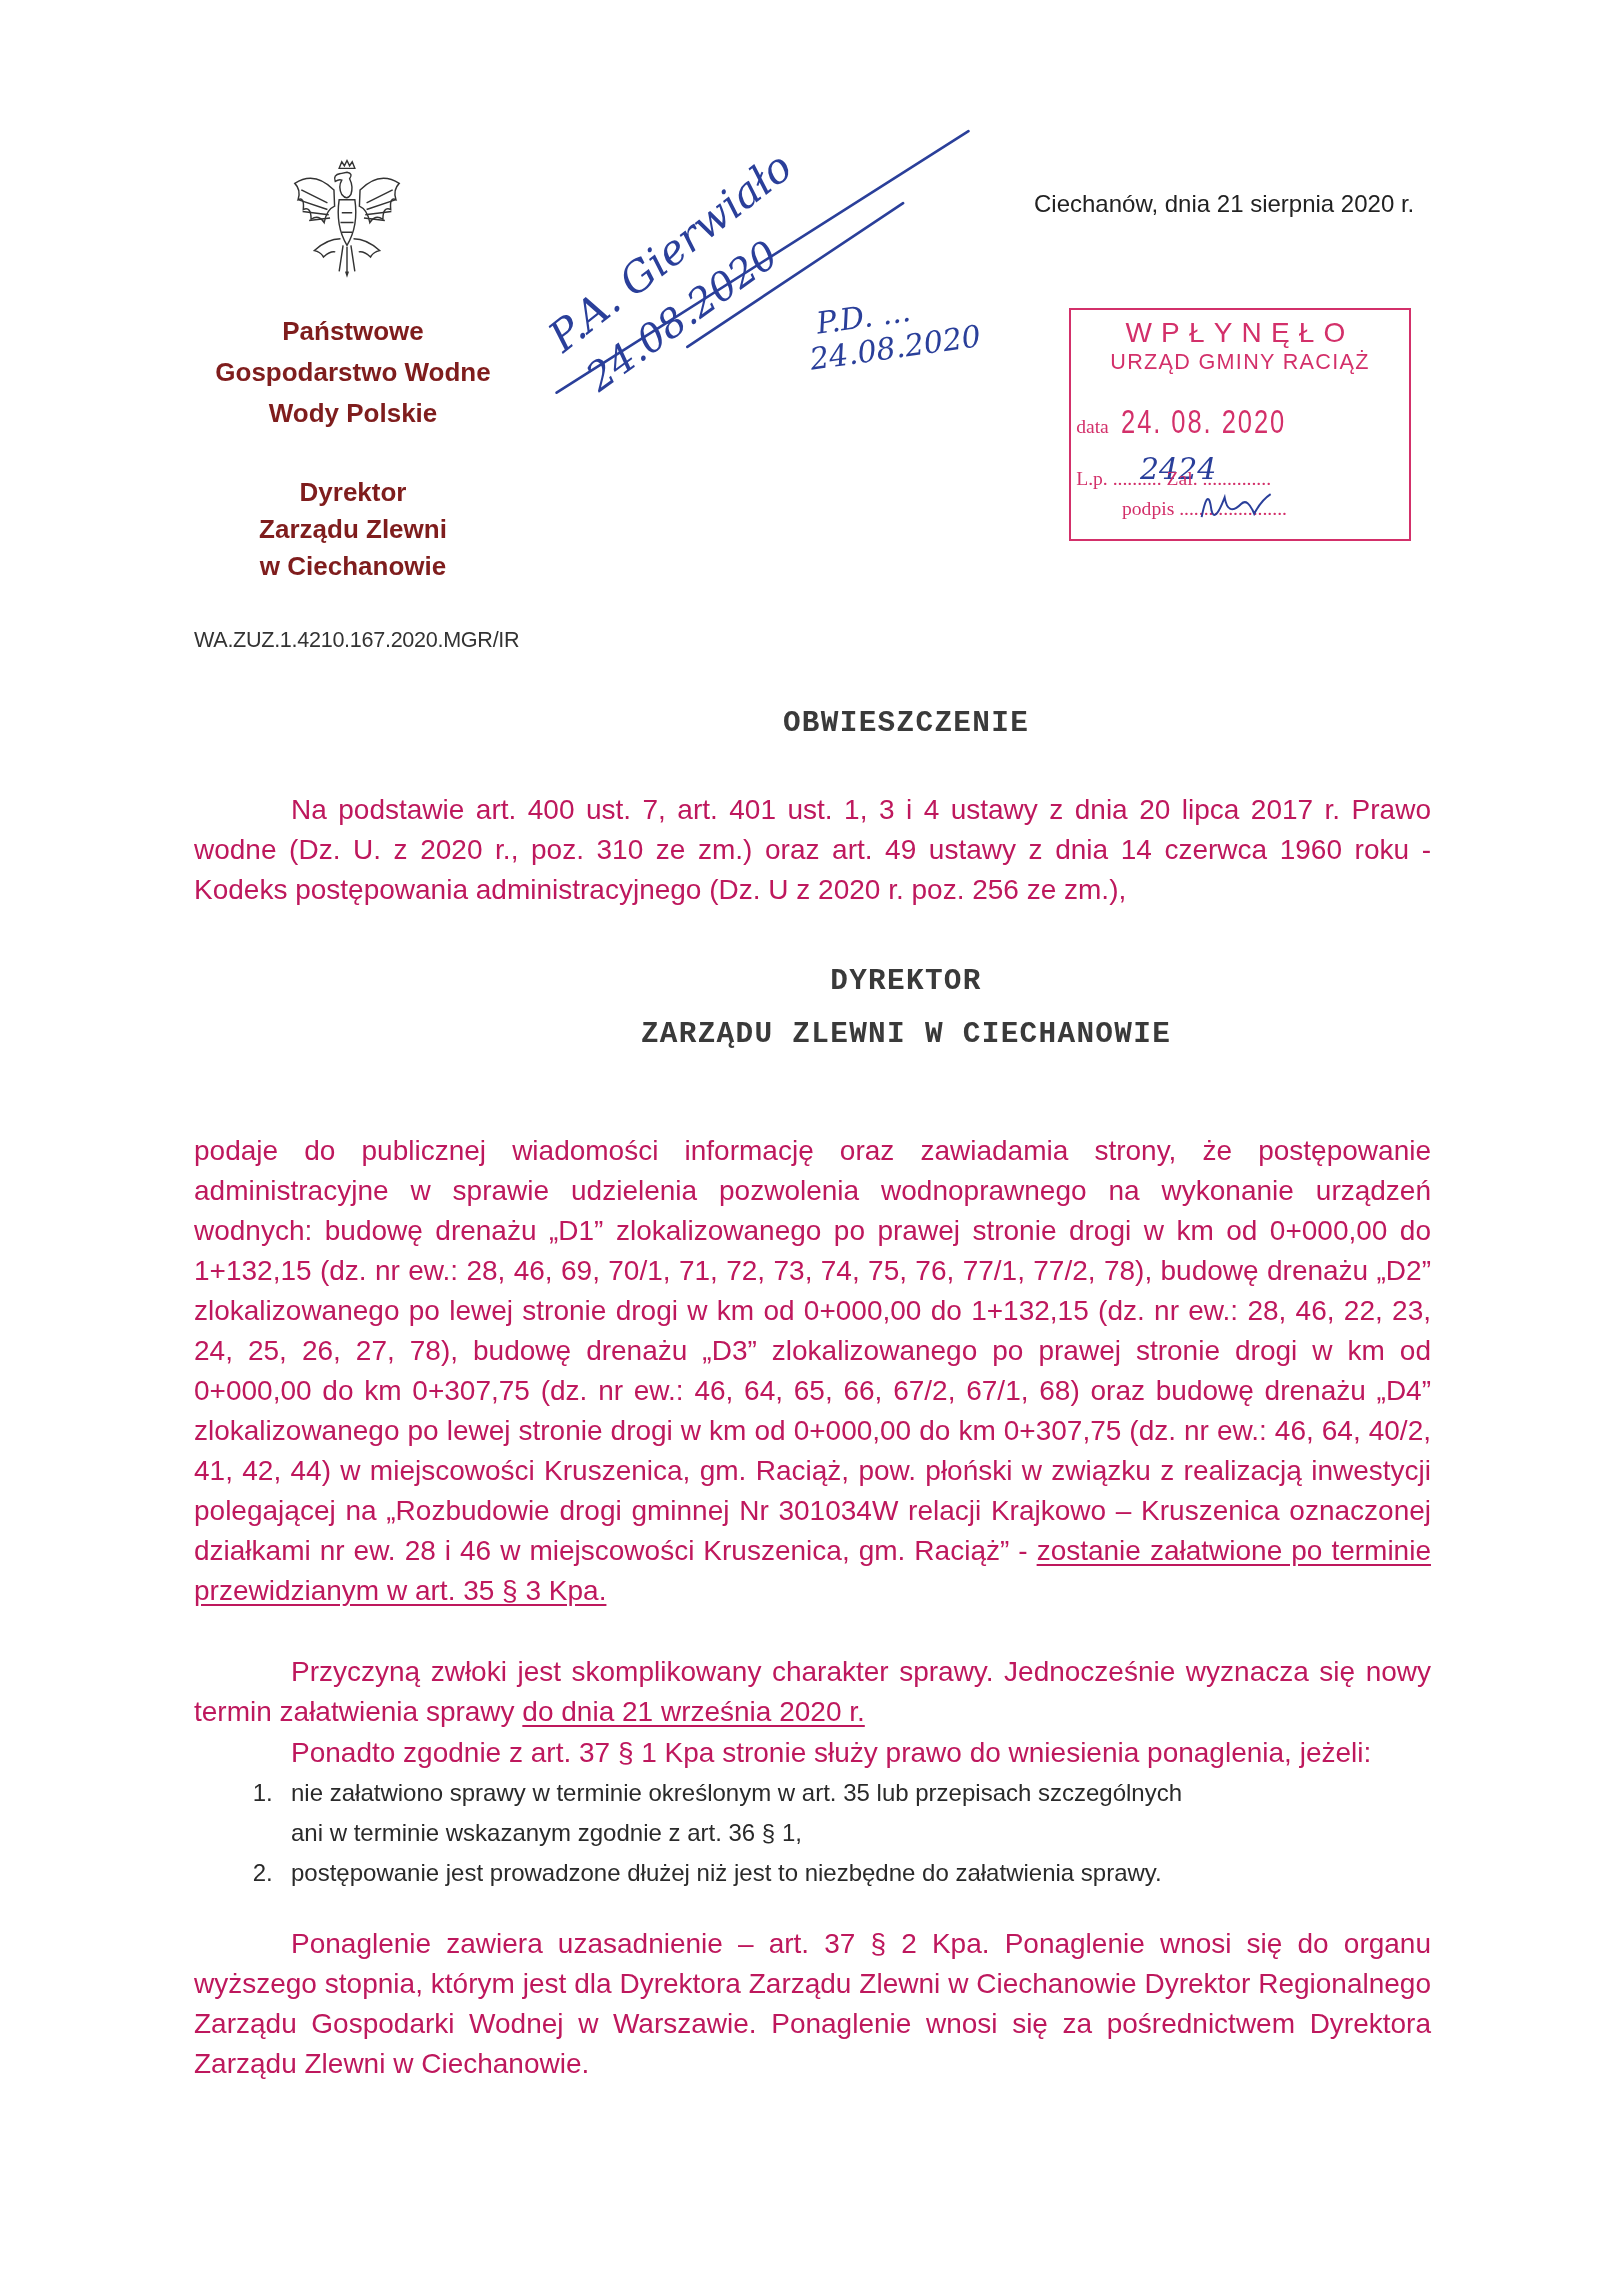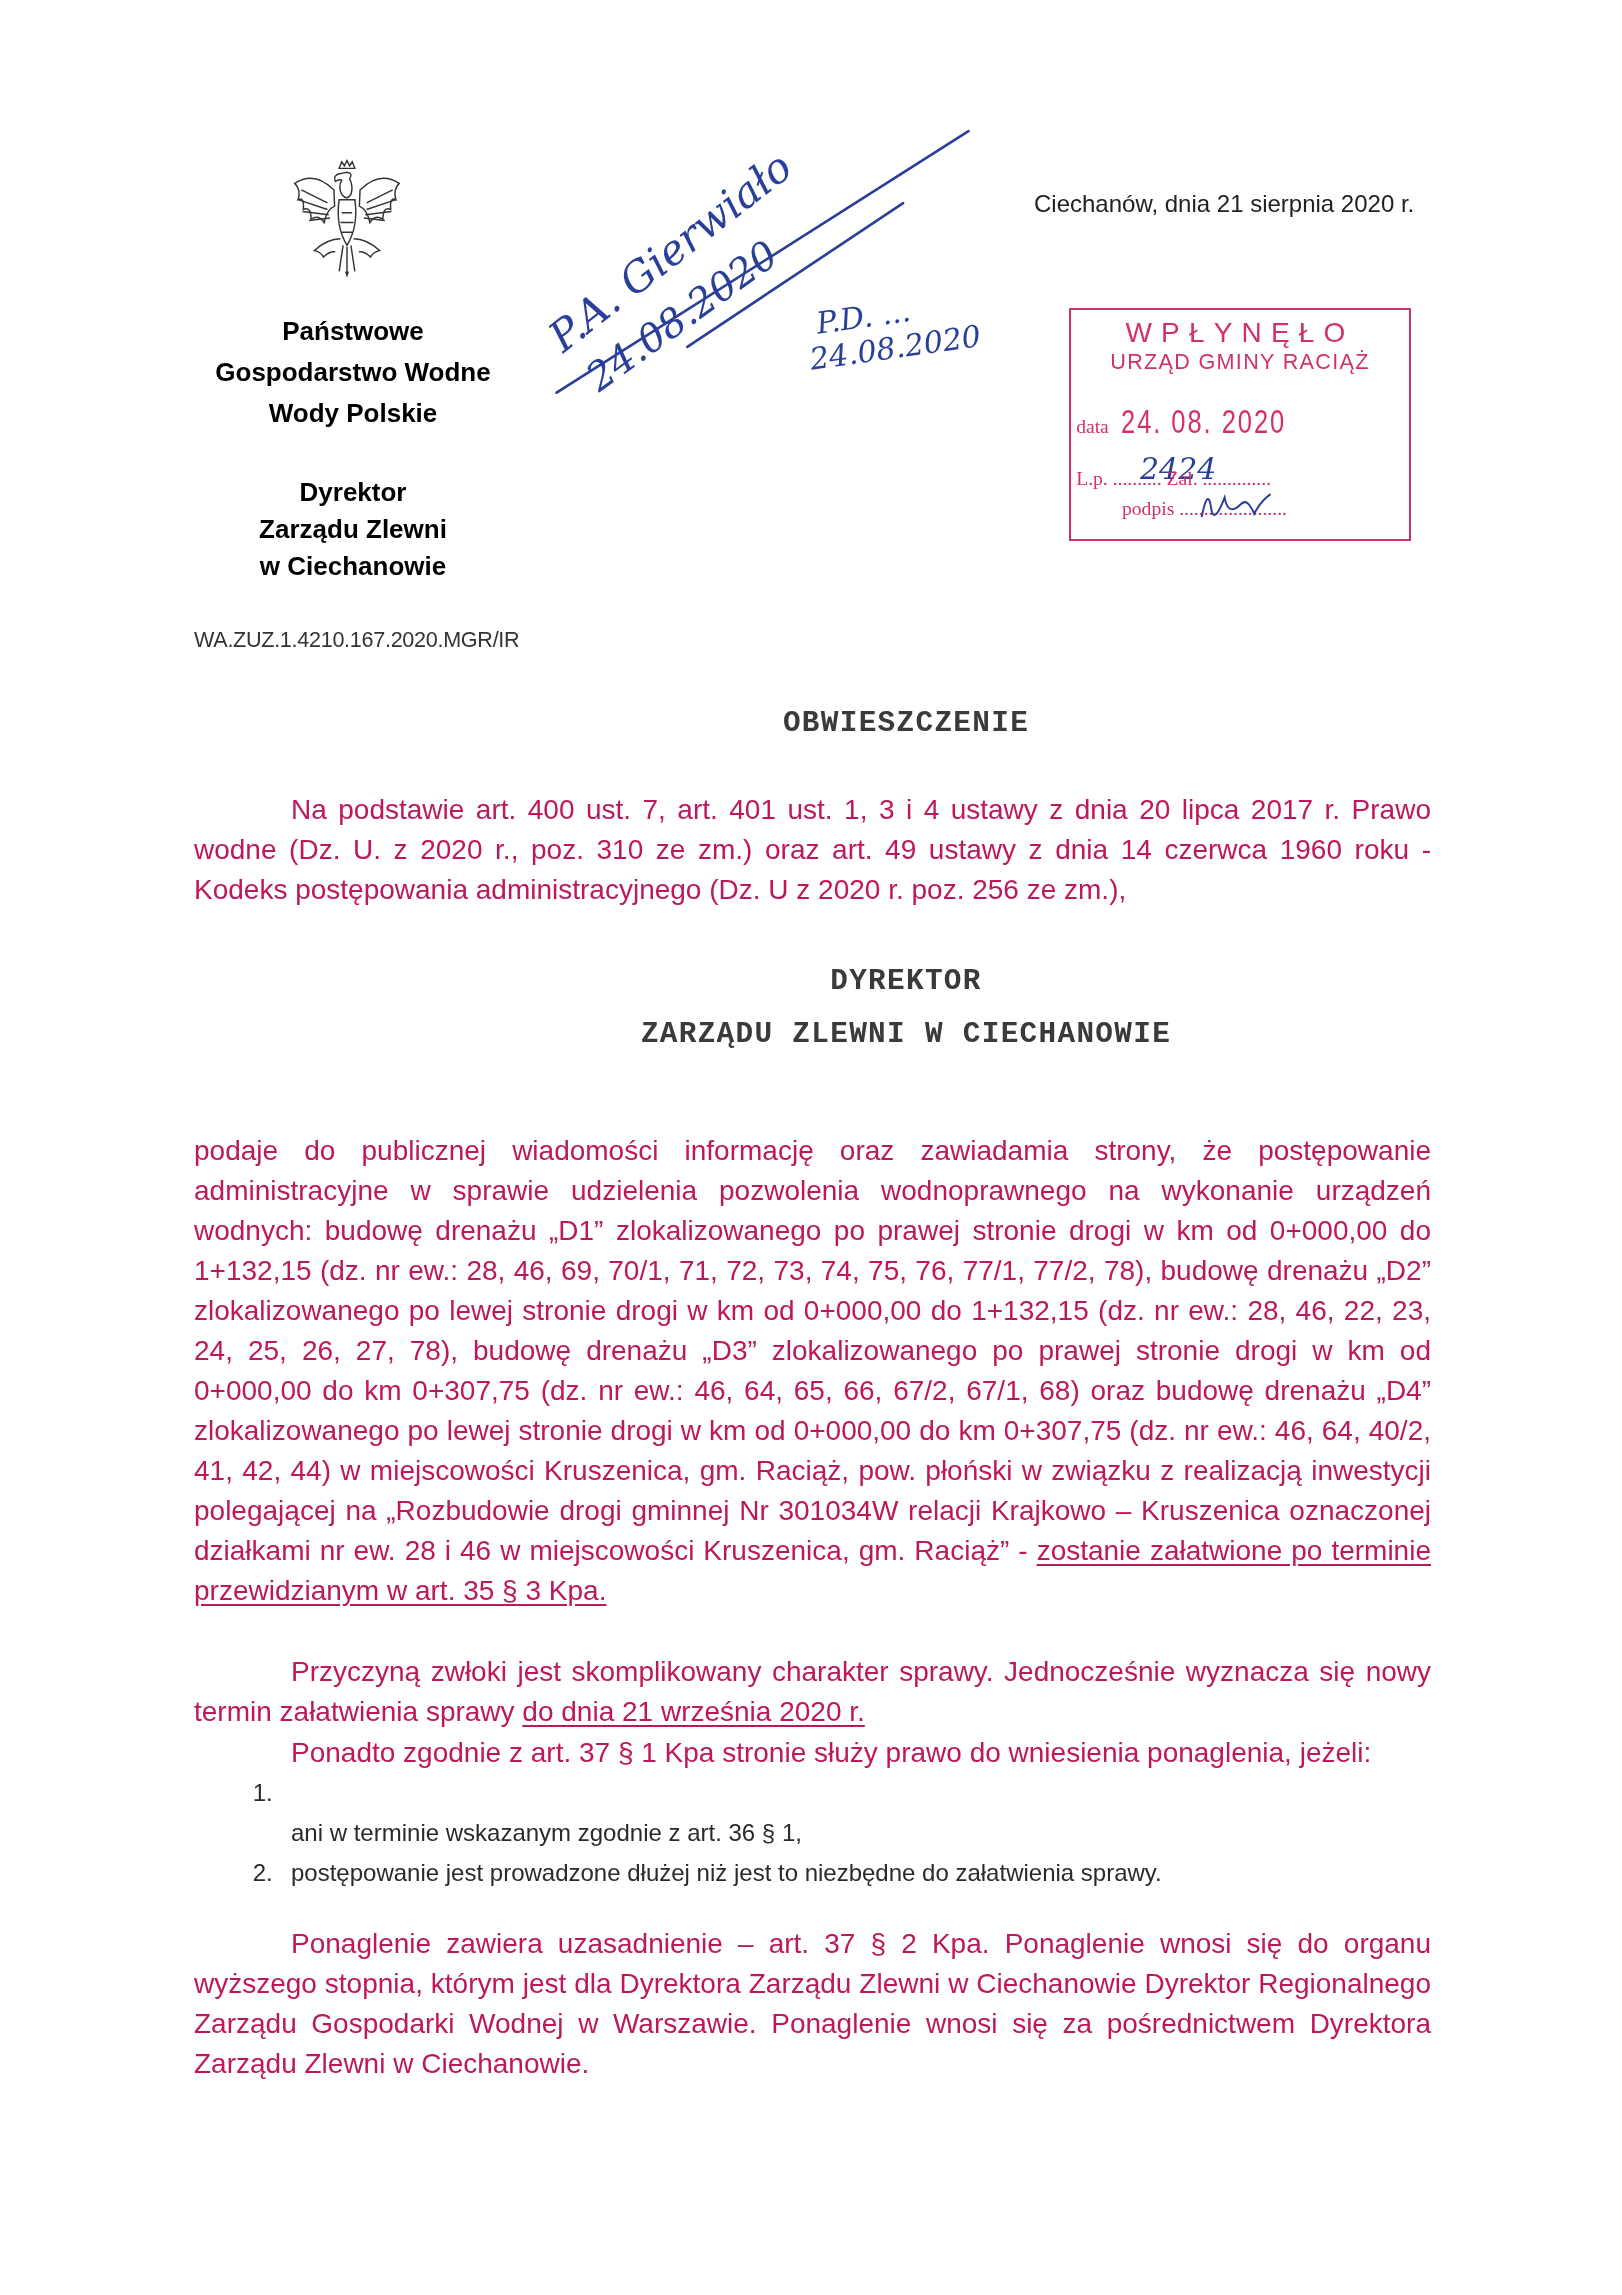--- a/index.html
+++ b/index.html
@@ -2,21 +2,21 @@
 <html style="font-size:10.5px"><head>
 <meta charset="utf-8">
 <style>
   html, body { margin: 0; padding: 0; background: #ffffff; }
   body { width: 1622px; height: 2295px; position: relative; overflow: hidden;
          font-family: "Liberation Sans", "DejaVu Sans", sans-serif; color: #2b2b2b; }
   .abs { position: absolute; }
 
   
   #eagle { left: 288px; top: 154px; width: 118px; height: 124px; }
-  .org { left: 196px; width: 314px; text-align: center; font-weight: bold; font-size: 26px; line-height: 41px; color: #000000; }
+  .org { left: 196px; width: 314px; text-align: center; font-weight: bold; font-size: 26px; line-height: 41px; color: #7f1d1d; }
   #org1 { top: 311px; }
   #org2 { top: 474px; }
 
   
   #date { left: 1034px; top: 190px; font-size: 24px; color: #222; white-space: nowrap; }
 
   
   #stamp { left: 1069px; top: 308px; width: 338px; height: 229px; border: 2px solid #d3306a; color: #d3306a;
            font-family: "Liberation Serif", "DejaVu Serif", serif; }
   #stamp .l1 { position: absolute; top: 6.5px; width: 100%; text-align: center; font-family: "Liberation Sans", sans-serif; font-size: 28px; letter-spacing: 9.2px; }
@@ -134,21 +134,21 @@
 <div class="abs para indent" id="p-delay">
   <span>Przyczyną zwłoki jest skomplikowany charakter sprawy. Jednocześnie wyznacza się nowy termin załatwienia sprawy </span><span class="u">do dnia 21 września 2020 r.</span>
 </div>
 
 <div class="abs para indent" id="p-also">Ponadto zgodnie z art. 37 § 1 Kpa stronie służy prawo do wniesienia ponaglenia, jeżeli:</div>
 
 <div class="abs" id="list" style="top:1773px;">
   <div class="li">
     <span class="n">1.</span>
     <span class="t">
-      <br>
+      <span>nie załatwiono sprawy w terminie określonym w art. 35 lub przepisach szczególnych</span><br>
       <span>ani w terminie wskazanym zgodnie z art. 36 § 1,</span>
     </span>
   </div>
   <div class="li">
     <span class="n">2.</span>
     <span class="t">postępowanie jest prowadzone dłużej niż jest to niezbędne do załatwienia sprawy.</span>
   </div>
 </div>
 
 <div class="abs para indent" id="p-final">Ponaglenie zawiera uzasadnienie – art. 37 § 2 Kpa. Ponaglenie wnosi się do organu wyższego stopnia, którym jest dla Dyrektora Zarządu Zlewni w Ciechanowie Dyrektor Regionalnego Zarządu Gospodarki Wodnej w Warszawie. Ponaglenie wnosi się za pośrednictwem Dyrektora Zarządu Zlewni w Ciechanowie.</div>

